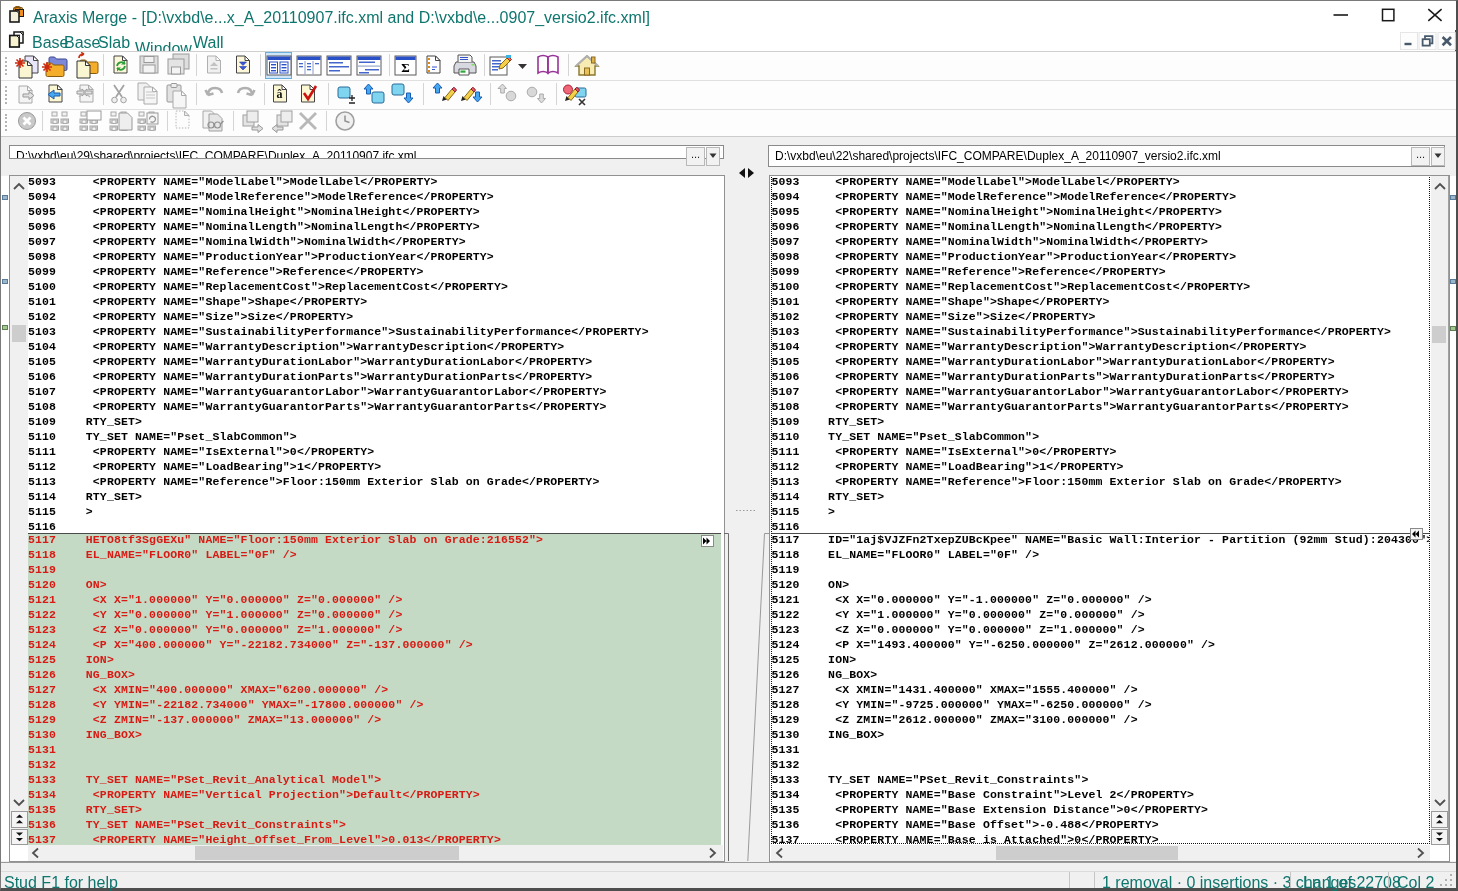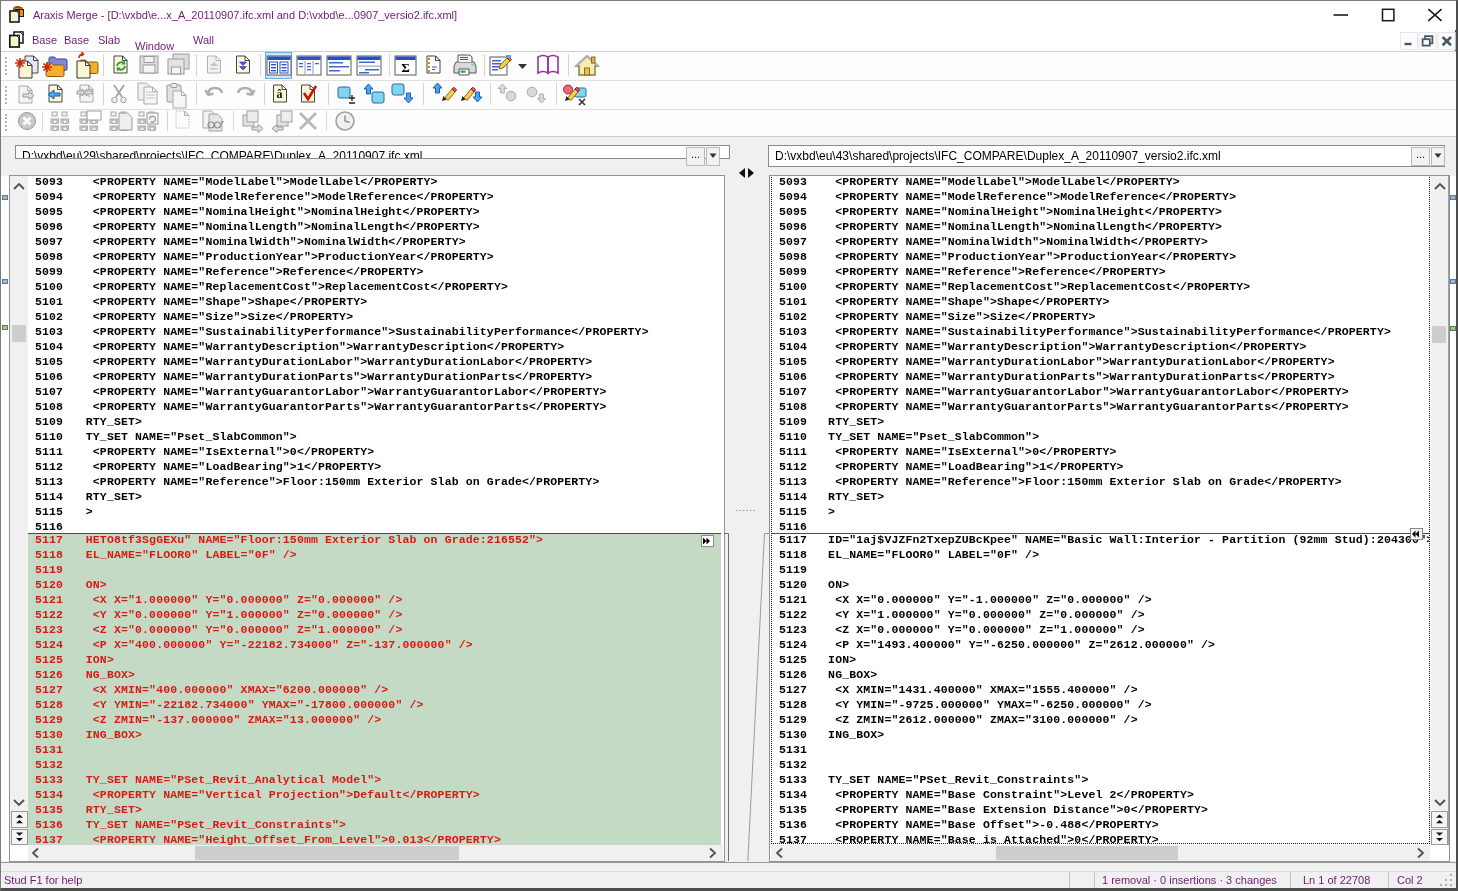--- a/index.html
+++ b/index.html
@@ -1,20 +1,20 @@
 <!DOCTYPE html>
 <html><head><meta charset="utf-8"><style>
 *{margin:0;padding:0;box-sizing:border-box}
 html,body{width:1458px;height:891px;overflow:hidden;background:#fff;font-family:"Liberation Sans",sans-serif}
 .abs{position:absolute}
 #win{position:absolute;left:0;top:0;width:1458px;height:891px;border-left:1px solid #7a7a7a;border-top:1px solid #7a7a7a;border-right:3px solid #4e4e4e;border-bottom:3px solid #4e4e4e}
-.t12{font-size:11px;color:#701a75}
+.t12{font-size:16px;color:#0f766e}
 .mono{font-family:"Liberation Mono",monospace;font-weight:bold;font-size:11.5px;line-height:15px;white-space:pre;letter-spacing:0.135px}
 .red{color:#d81a14}
-.gut{text-align:center}
+.gut{text-align:left}
 .sep{position:absolute;width:1px;background:#d5d5d5}
 .hline{position:absolute;height:1px;background:#d5d5d5}
 .grip{position:absolute;width:0;border-left:2px dotted #b4b4b4}
 .inp{position:absolute;background:#fff;border:1px solid #8a8a8a;font-size:12px;line-height:20px;padding-left:6px;white-space:nowrap;overflow:hidden}
 .marker{position:absolute;width:6px;height:5px;border:1px solid #5a7a9a;background:#9ab6cd}
 .markerg{position:absolute;width:6px;height:5px;border:1px solid #5d8050;background:#a3c493}
 </style></head>
 <body>
 <div id="win"></div>
 
@@ -397,22 +397,22 @@
       <path d="M1 1 L17 17 M17 1 L1 17" stroke="#b8b8b8" stroke-width="2.8"></path>
     </g>
 <rect x="326" y="2" width="1" height="20" fill="#d5d5d5"></rect>
 <g transform="translate(335,2)">
       <circle cx="10" cy="10" r="9" fill="#f0f0f0" stroke="#a0a0a0" stroke-width="1.6"></circle>
       <path d="M10 4.5 V10 l4.5 1.5" fill="none" stroke="#909090" stroke-width="1.5"></path>
     </g>
 </svg>
 
 <div class="abs" style="left:1px;top:137px;width:1455px;height:725px;background:#f0f0f0"></div>
-<div class="inp" style="left:15px;top:145px;width:715px;height:14px">D:\vxbd\eu\29\shared\projects\IFC_COMPARE\Duplex_A_20110907.ifc.xml</div>
-<div class="inp" style="left:768px;top:145px;width:677px;height:22px">D:\vxbd\eu\43\shared\projects\IFC_COMPARE\Duplex_A_20110907_versio2.ifc.xml</div>
+<div class="inp" style="left:9px;top:145px;width:715px;height:14px">D:\vxbd\eu\29\shared\projects\IFC_COMPARE\Duplex_A_20110907.ifc.xml</div>
+<div class="inp" style="left:768px;top:145px;width:677px;height:22px">D:\vxbd\eu\22\shared\projects\IFC_COMPARE\Duplex_A_20110907_versio2.ifc.xml</div>
 <div class="abs" style="left:686px;top:146.5px;width:19px;height:19px;background:#f2f2f2;border:1px solid #b8b8b8;font-size:11px;text-align:center;line-height:13px;color:#222">...</div>
 <div class="abs" style="left:706px;top:146.5px;width:14px;height:19px;background:#f2f2f2;border:1px solid #b8b8b8"></div>
 <svg class="abs" style="left:708px;top:152px" width="11" height="8">
     <path d="M1.5 1.5 h7 l-3.5 4.5 Z" fill="#333"></path>
   </svg>
 <div class="abs" style="left:1411px;top:146.5px;width:19px;height:19px;background:#f2f2f2;border:1px solid #b8b8b8;font-size:11px;text-align:center;line-height:13px;color:#222">...</div>
 <div class="abs" style="left:1431px;top:146.5px;width:14px;height:19px;background:#f2f2f2;border:1px solid #b8b8b8"></div>
 <svg class="abs" style="left:1433px;top:152px" width="11" height="8">
     <path d="M1.5 1.5 h7 l-3.5 4.5 Z" fill="#333"></path>
   </svg>

